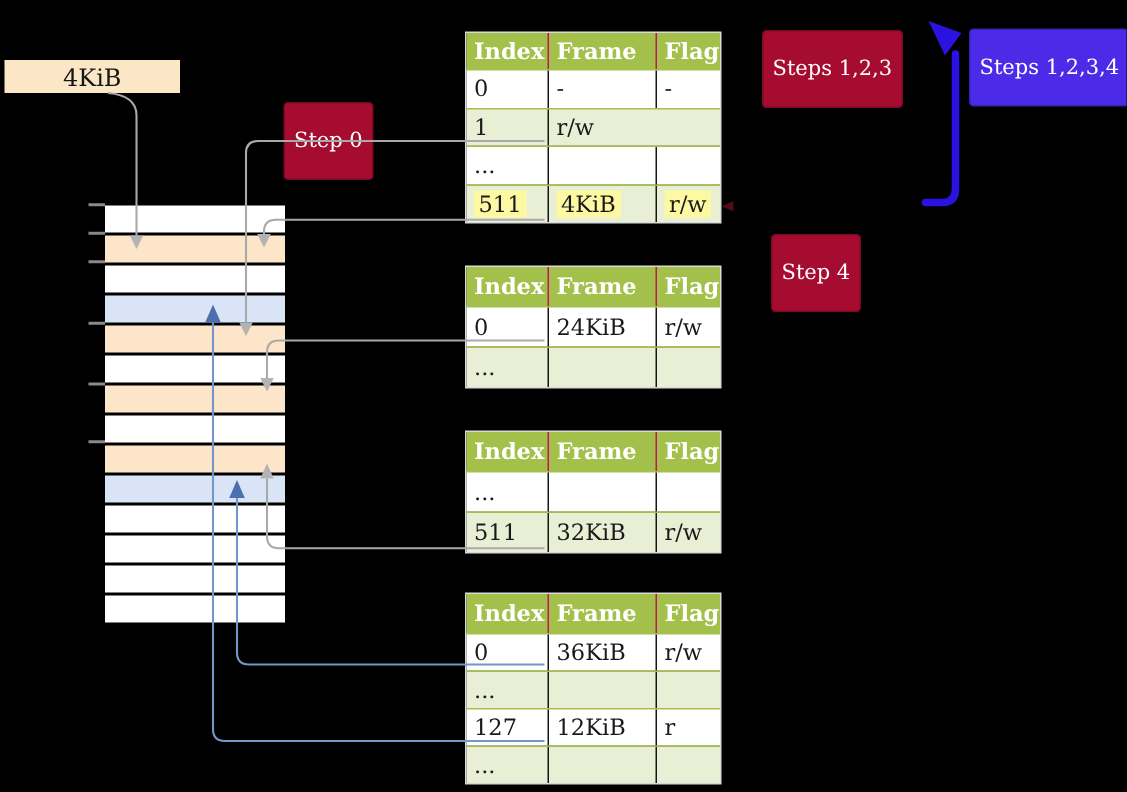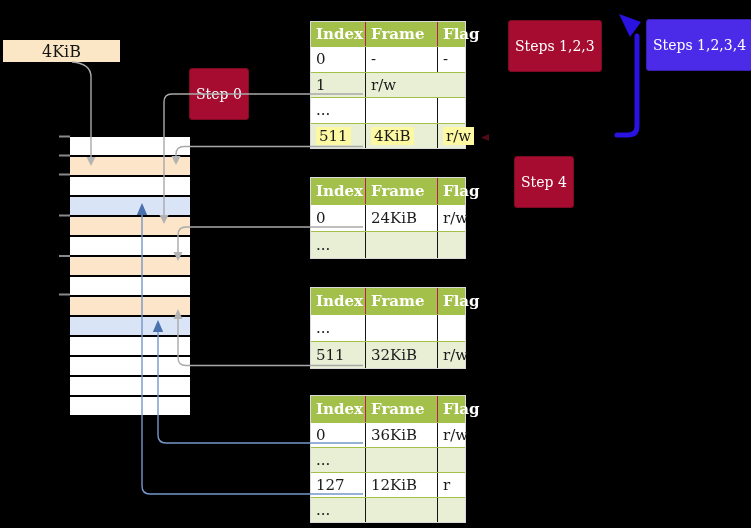--- a/index.html
+++ b/index.html
@@ -33,21 +33,21 @@
   }
   .badge.red  { background:var(--badgeRed);  border:1px solid #7d0a24; }
   .badge.blue { background:var(--badgeBlue); border:1px solid #3a1fb0; }
   #b-step0     { left:189px; top:40px;margin-top:28px; }
   #b-steps123  { left:508px; top:20px; }
   #b-steps1234 { left:646px; top:19px; }
   #b-step4     { left:514px; top:156px; }
 
   
   .ptable {
-    position:absolute; left:310px; width:156px;
+    position:absolute; left:310px; width:171px;
     border:1px solid #d9d9d9; background:#000; box-sizing:border-box;
   }
   .tr { display:grid; grid-template-columns:54px 72px 43px; }
   .tr.head { height:var(--hh); background:var(--headerGreen); }
   .th {
     color:#fff; font-weight:bold; font-size:15px; padding-left:5px;
     display:flex; align-items:center; border-left:1px solid #be185d;
     overflow:hidden;
   }
   .th:first-child { border-left:none; }

